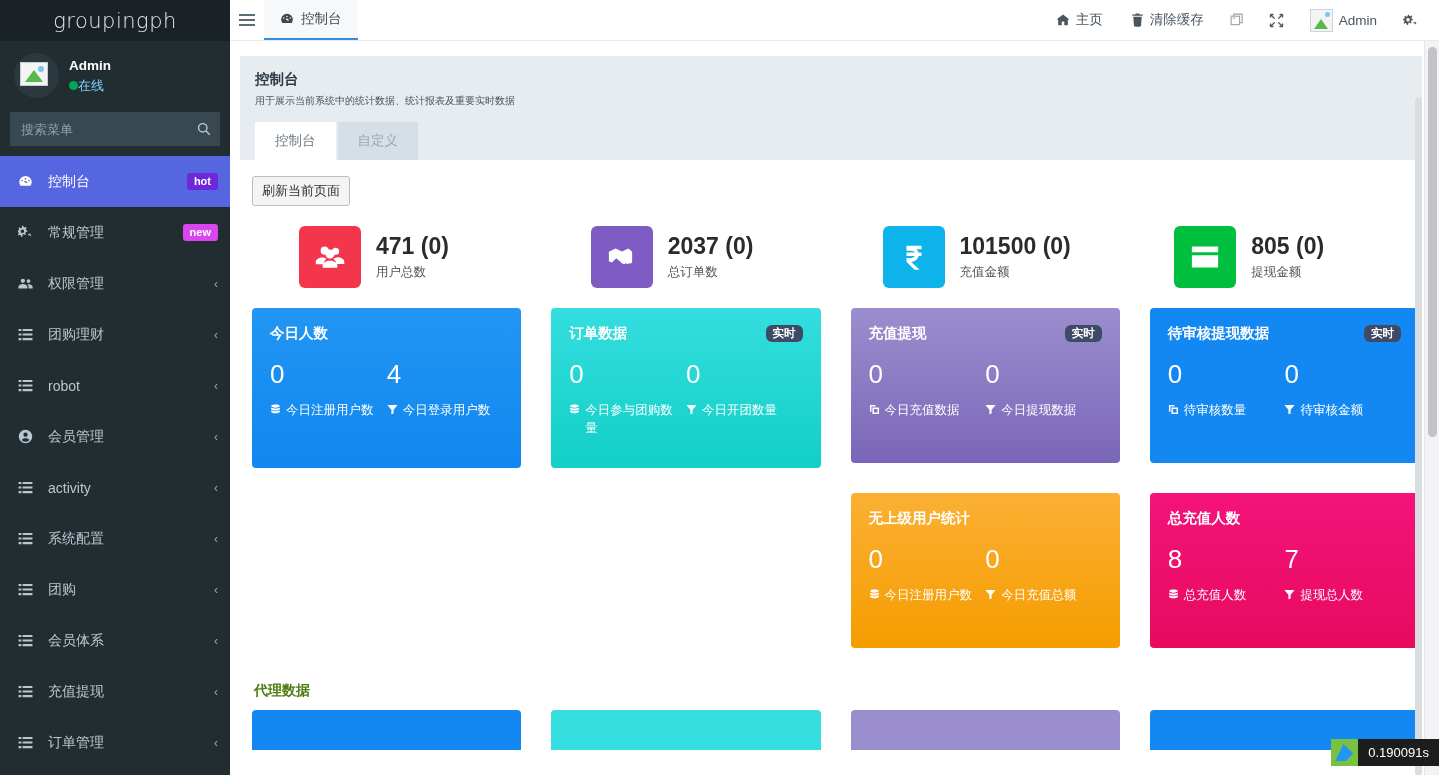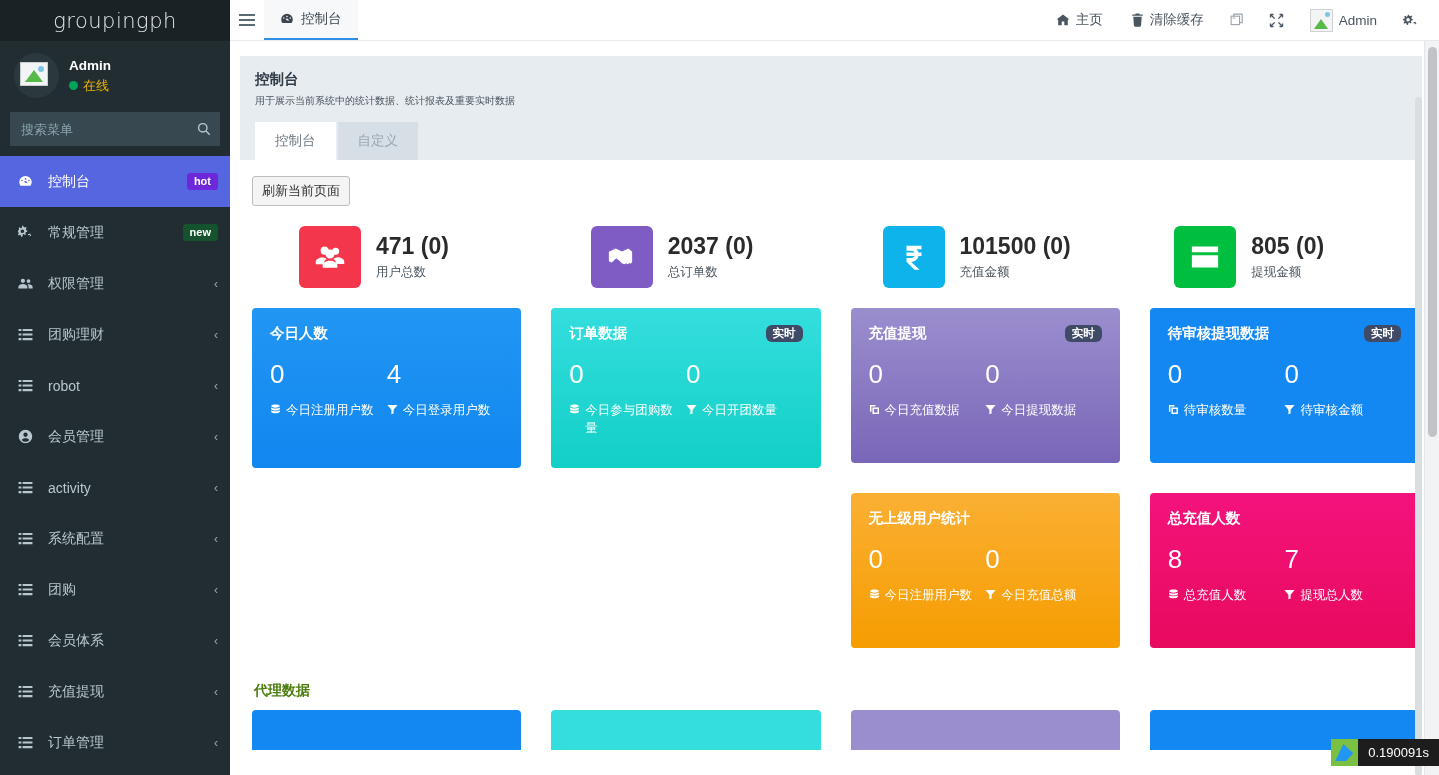--- a/index.html
+++ b/index.html
@@ -41,21 +41,21 @@
     content: ""; position: absolute; left: 4px; bottom: 3px;
     border-left: 9px solid transparent; border-right: 9px solid transparent;
     border-bottom: 12px solid #56b948;
   }
   .avatar .ph:before {
     content: ""; position: absolute; right: 3px; top: 3px;
     width: 6px; height: 6px; border-radius: 50%; background: #7fc4e8;
   }
   .user-info { line-height: 1.5; }
   .user-name { color: #fff; font-size: 13.5px; font-weight: bold; }
-  .user-status { font-size: 13px; color: #eab308; display: flex; align-items: center; gap: 5px; }
+  .user-status { font-size: 13px; color: #7dd3fc; display: flex; align-items: center; }
   .dot-online { width: 9px; height: 9px; border-radius: 50%; background: #00a65a; display: inline-block; }
 
   .search-wrap { padding: 0 10px 10px 10px; position: relative; }
   .search-box {
     width: 100%; height: 34px; background: #374850; border: 1px solid #374850;
     color: #c3cdd2; font-size: 13px; padding: 0 30px 0 10px;
     font-family: "Liberation Sans", sans-serif; outline: none;
   }
   .search-box::placeholder { color: #8aa4ae; }
   .search-btn {
@@ -78,21 +78,21 @@
   .menu-item .mi-label { flex: 1 1 auto; white-space: nowrap; }
   .menu-item.active {
     background: #5566e0; color: #fff; border-left-color: #5566e0;
   }
   .menu-item.active .mi-icon { color: #fff; }
   .badge {
     font-size: 11px; font-weight: bold; color: #fff;
     padding: 3px 7px; border-radius: 3px; line-height: 1;
   }
   .badge-hot { background: #6d28d9; }
-  .badge-new { background: #14532d; }
+  .badge-new { background: #d946ef; }
   .chev { font-size: 12px; color: #97a9b1; }
 
   
   .main { flex: 1 1 auto; height: 775px; position: relative; background: #fff; overflow: hidden; }
 
   .topbar {
     height: 41px; background: #fff; border-bottom: 1px solid #e6eaee;
     display: flex; align-items: stretch; justify-content: space-between;
   }
   .topbar-left { display: flex; align-items: stretch; }

